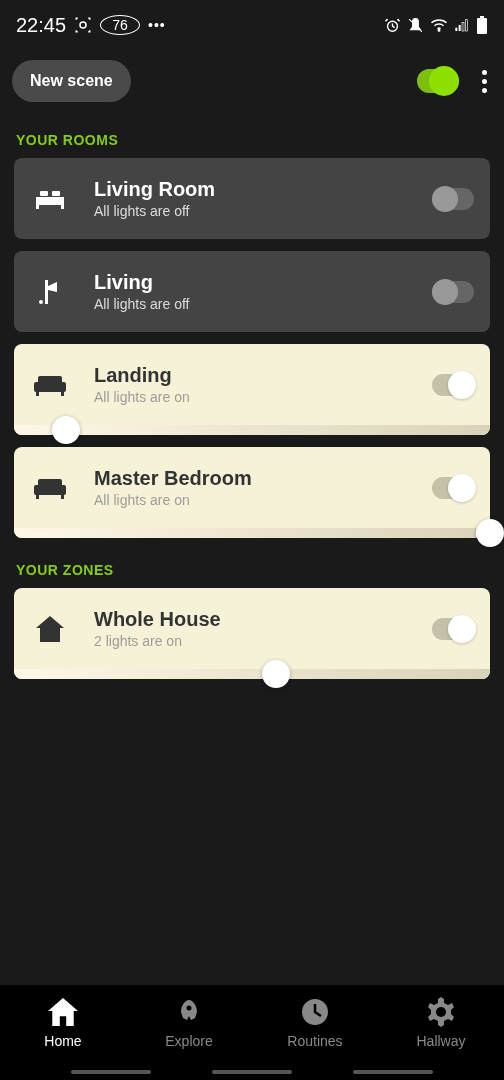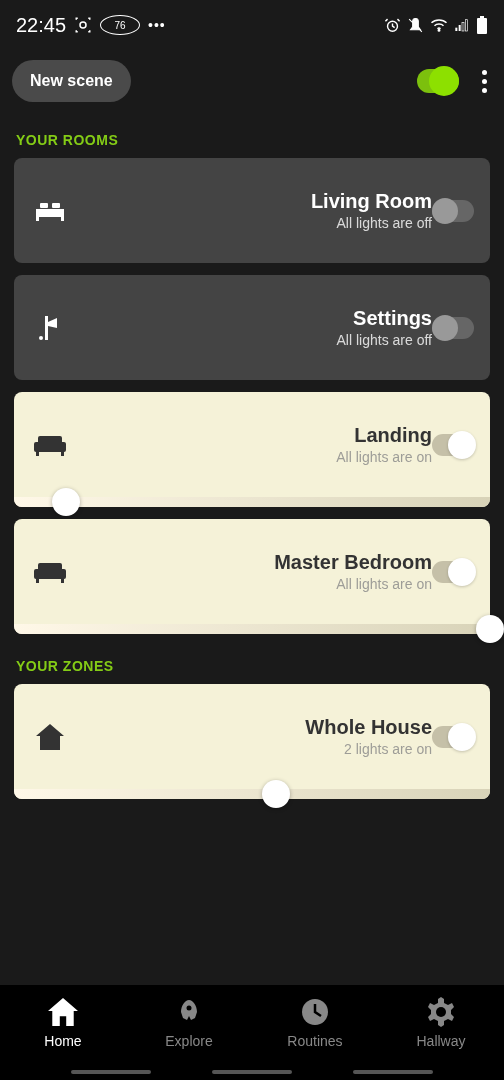--- a/index.html
+++ b/index.html
@@ -19,21 +19,21 @@
     .toggle-green::after { content: ''; position: absolute; right: 0; top: -3px; width: 30px; height: 30px; background: #8de000; border-radius: 50%; }
     
     .more-menu { display: flex; flex-direction: column; gap: 4px; cursor: pointer; padding: 5px; }
     .more-menu span { width: 5px; height: 5px; background: #fff; border-radius: 50%; }
     
     .section-title { font-size: 14px; font-weight: 700; color: #84cc16; padding: 12px 16px 10px; letter-spacing: 0.5px; }
     
     .room-card { margin: 0 14px 12px; border-radius: 8px; position: relative; overflow: visible; }
     .room-card.off { background: #444; }
     .room-card.on { background: #f5f2d8; color: #333; }
-    .room-main { display: flex; align-items: center; padding: 32px 16px; text-align: right; }
+    .room-main { display: flex; align-items: center; padding: 20px 16px; }
     .room-icon { width: 40px; display: flex; align-items: center; justify-content: center; margin-right: 24px; }
     .room-info { flex: 1; }
     .room-name { font-size: 20px; font-weight: 700; margin-bottom: 2px; }
     .room-status { font-size: 14px; opacity: 0.8; }
     .room-card.on .room-status { color: #888; }
     
     .room-toggle { width: 42px; height: 22px; border-radius: 11px; position: relative; cursor: pointer; }
     .room-toggle.off { background: #666; }
     .room-toggle.off::after { content:''; position:absolute; left:0; top:-2px; width:26px; height:26px; background:#999; border-radius:50%; }
     .room-toggle.on { background: #c5c0a8; }
@@ -58,21 +58,21 @@
 
 <div class="status-bar">
   <div class="status-left">
     <span class="status-time">22:45</span>
     <span class="status-icon">
       <svg width="18" height="18" viewBox="0 0 24 24" fill="none" stroke="#fff" stroke-width="2">
           <path d="M3 5 L3 3 L5 3 M19 3 L21 3 L21 5 M21 19 L21 21 L19 21 M5 21 L3 21 L3 19"></path>
           <circle cx="12" cy="12" r="4"></circle>
         </svg>
     </span>
-    <span class="status-icon" style="border:1.5px solid #fff;border-radius:50%;width:40px;height:20px;display:flex;align-items:center;justify-content:center;font-size:10px;">76</span>
+    <span class="status-icon" style="border:1.5px solid #fff;border-radius:50%;width:40px;height:20px;display:flex;align-items:center;justify-content:center;font-size:14px;">76</span>
     <span class="status-icon" style="letter-spacing:1px;font-size:14px;">•••</span>
   </div>
   <div class="status-right">
     <span class="status-icon">
       <svg width="17" height="17" viewBox="0 0 24 24" fill="#fff">
           <circle cx="12" cy="13" r="7" fill="none" stroke="#fff" stroke-width="2"></circle>
           <path d="M12 9 L12 13 L15 15" stroke="#fff" stroke-width="2" fill="none"></path>
           <path d="M5 3 L2 6 M19 3 L22 6" stroke="#fff" stroke-width="2"></path>
         </svg>
     </span>
@@ -140,21 +140,21 @@
 <div class="room-card off">
   <div class="room-main">
     <div class="room-icon">
       <svg width="26" height="28" viewBox="0 0 26 28" fill="#fff">
           <rect x="8" y="2" width="3" height="24"></rect>
           <path d="M11 8 L20 4 L20 14 L11 12 Z"></path>
           <circle cx="4" cy="24" r="2"></circle>
         </svg>
     </div>
     <div class="room-info">
-      <div class="room-name">Settings</div>
+      <div class="room-name">Living</div>
       <div class="room-status">All lights are off</div>
     </div>
     <div class="room-toggle off"></div>
   </div>
 </div>
 
 <div class="room-card on">
   <div class="room-main">
     <div class="room-icon">
       <svg width="32" height="22" viewBox="0 0 32 22" fill="#333">

